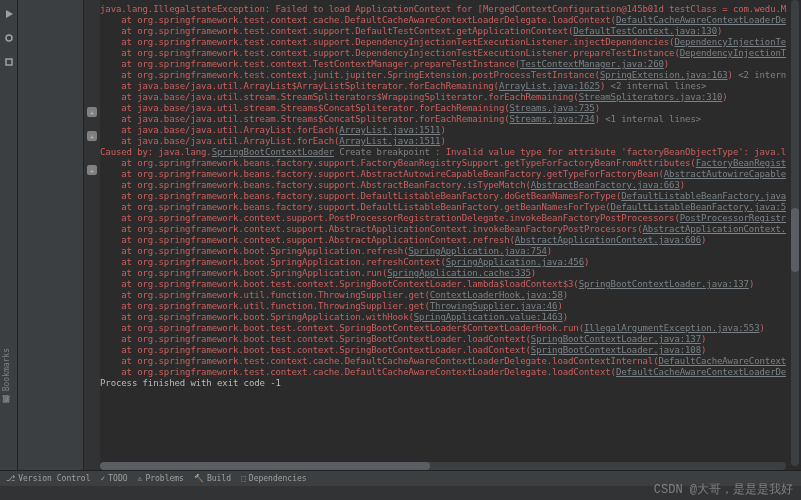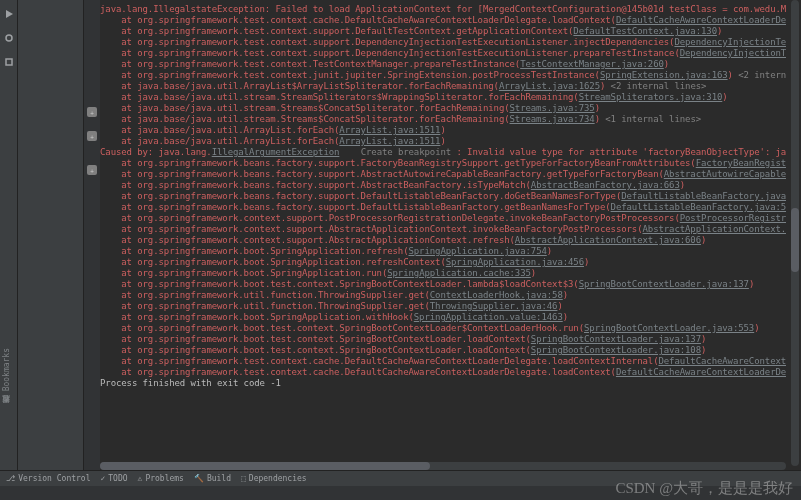--- a/index.html
+++ b/index.html
@@ -73,21 +73,21 @@
       overflow: hidden;
     }
     .line { 
       white-space: pre;
       line-height: 11px;
       letter-spacing: -0.1px;
     }
     .err { color: #cc5f5f; }
     .link { color: #7a8287; text-decoration: underline; }
     .fold { color: #808080; }
-    .muted { color: #808080; margin-left: 16px; }
+    .muted { color: #808080; }
     .plain { color: #bbbbbb; text-align: right; }
     .scrollbar-v {
       position: absolute;
       right: 2px; top: 0;
       width: 8px; height: 466px;
       background: #3c3f41;
       border-radius: 4px;
     }
     .scrollbar-v .thumb {
       position: absolute;
@@ -126,23 +126,23 @@
     .status-bar {
       position: absolute;
       left: 0; bottom: 0;
       width: 801px; height: 14px;
       background: #313335;
     }
     .watermark {
       position: absolute;
       right: 8px;
       bottom: 2px;
-      font-size: 15px;
+      font-size: 12px;
       color: rgba(200,200,200,0.5);
-      font-family: Liberation Serif, serif;
+      font-family: Liberation Mono, monospace;
     }
     .tab-item { display:flex; align-items:center; gap:3px; }
   </style>
 </head>
 <body>
 
 <div class="side-toolbar-left">
   <div class="icon-btn">
       <svg viewBox="0 0 10 10" width="10" height="10">
         <polygon points="2,1 9,5 2,9" fill="#9da0a3"></polygon>
@@ -177,37 +177,37 @@
     <div class="line">    <span class="err">at org.springframework.test.context.support.DependencyInjectionTestExecutionListener.injectDependencies(</span><span class="link">DependencyInjectionTestExecutionListener.java:142</span></div>
     <div class="line">    <span class="err">at org.springframework.test.context.support.DependencyInjectionTestExecutionListener.prepareTestInstance(</span><span class="link">DependencyInjectionTestExecutionListener.java:98</span></div>
     <div class="line">    <span class="err">at org.springframework.test.context.TestContextManager.prepareTestInstance(</span><span class="link">TestContextManager.java:260</span><span class="err">)</span></div>
     <div class="line">    <span class="err">at org.springframework.test.context.junit.jupiter.SpringExtension.postProcessTestInstance(</span><span class="link">SpringExtension.java:163</span><span class="err">) </span><span class="fold">&lt;2 internal lines&gt;</span></div>
     <div class="line">    <span class="err">at java.base/java.util.ArrayList$ArrayListSpliterator.forEachRemaining(</span><span class="link">ArrayList.java:1625</span><span class="err">) </span><span class="fold">&lt;2 internal lines&gt;</span></div>
     <div class="line">    <span class="err">at java.base/java.util.stream.StreamSpliterators$WrappingSpliterator.forEachRemaining(</span><span class="link">StreamSpliterators.java:310</span><span class="err">)</span></div>
     <div class="line">    <span class="err">at java.base/java.util.stream.Streams$ConcatSpliterator.forEachRemaining(</span><span class="link">Streams.java:735</span><span class="err">)</span></div>
     <div class="line">    <span class="err">at java.base/java.util.stream.Streams$ConcatSpliterator.forEachRemaining(</span><span class="link">Streams.java:734</span><span class="err">) </span><span class="fold">&lt;1 internal lines&gt;</span></div>
     <div class="line">    <span class="err">at java.base/java.util.ArrayList.forEach(</span><span class="link">ArrayList.java:1511</span><span class="err">)</span></div>
     <div class="line">    <span class="err">at java.base/java.util.ArrayList.forEach(</span><span class="link">ArrayList.java:1511</span><span class="err">)</span></div>
-    <div class="line"><span class="err">Caused by: java.lang.</span><span class="link">IllegalArgumentException</span><span class="muted"> Create breakpoint </span><span class="err">: Invalid value type for attribute 'factoryBeanObjectType': java.lang.String</span></div>
+    <div class="line"><span class="err">Caused by: java.lang.</span><span class="link">SpringBootContextLoader</span><span class="muted"> Create breakpoint </span><span class="err">: Invalid value type for attribute 'factoryBeanObjectType': java.lang.String</span></div>
     <div class="line">    <span class="err">at org.springframework.beans.factory.support.FactoryBeanRegistrySupport.getTypeForFactoryBeanFromAttributes(</span><span class="link">FactoryBeanRegistrySupport.java:86</span></div>
     <div class="line">    <span class="err">at org.springframework.beans.factory.support.AbstractAutowireCapableBeanFactory.getTypeForFactoryBean(</span><span class="link">AbstractAutowireCapableBeanFactory.java:837</span></div>
     <div class="line">    <span class="err">at org.springframework.beans.factory.support.AbstractBeanFactory.isTypeMatch(</span><span class="link">AbstractBeanFactory.java:663</span><span class="err">)</span></div>
     <div class="line">    <span class="err">at org.springframework.beans.factory.support.DefaultListableBeanFactory.doGetBeanNamesForType(</span><span class="link">DefaultListableBeanFactory.java:575</span></div>
     <div class="line">    <span class="err">at org.springframework.beans.factory.support.DefaultListableBeanFactory.getBeanNamesForType(</span><span class="link">DefaultListableBeanFactory.java:534</span></div>
     <div class="line">    <span class="err">at org.springframework.context.support.PostProcessorRegistrationDelegate.invokeBeanFactoryPostProcessors(</span><span class="link">PostProcessorRegistrationDelegate.java:138</span></div>
     <div class="line">    <span class="err">at org.springframework.context.support.AbstractApplicationContext.invokeBeanFactoryPostProcessors(</span><span class="link">AbstractApplicationContext.java:788</span></div>
     <div class="line">    <span class="err">at org.springframework.context.support.AbstractApplicationContext.refresh(</span><span class="link">AbstractApplicationContext.java:606</span><span class="err">)</span></div>
     <div class="line">    <span class="err">at org.springframework.boot.SpringApplication.refresh(</span><span class="link">SpringApplication.java:754</span><span class="err">)</span></div>
     <div class="line">    <span class="err">at org.springframework.boot.SpringApplication.refreshContext(</span><span class="link">SpringApplication.java:456</span><span class="err">)</span></div>
     <div class="line">    <span class="err">at org.springframework.boot.SpringApplication.run(</span><span class="link">SpringApplication.cache:335</span><span class="err">)</span></div>
     <div class="line">    <span class="err">at org.springframework.boot.test.context.SpringBootContextLoader.lambda$loadContext$3(</span><span class="link">SpringBootContextLoader.java:137</span><span class="err">)</span></div>
     <div class="line">    <span class="err">at org.springframework.util.function.ThrowingSupplier.get(</span><span class="link">ContextLoaderHook.java:58</span><span class="err">)</span></div>
     <div class="line">    <span class="err">at org.springframework.util.function.ThrowingSupplier.get(</span><span class="link">ThrowingSupplier.java:46</span><span class="err">)</span></div>
     <div class="line">    <span class="err">at org.springframework.boot.SpringApplication.withHook(</span><span class="link">SpringApplication.value:1463</span><span class="err">)</span></div>
-    <div class="line">    <span class="err">at org.springframework.boot.test.context.SpringBootContextLoader$ContextLoaderHook.run(</span><span class="link">SpringBootContextLoader.java:553</span><span class="err">)</span></div>
+    <div class="line">    <span class="err">at org.springframework.boot.test.context.SpringBootContextLoader$ContextLoaderHook.run(</span><span class="link">IllegalArgumentException.java:553</span><span class="err">)</span></div>
     <div class="line">    <span class="err">at org.springframework.boot.test.context.SpringBootContextLoader.loadContext(</span><span class="link">SpringBootContextLoader.java:137</span><span class="err">)</span></div>
     <div class="line">    <span class="err">at org.springframework.boot.test.context.SpringBootContextLoader.loadContext(</span><span class="link">SpringBootContextLoader.java:108</span><span class="err">)</span></div>
     <div class="line">    <span class="err">at org.springframework.test.context.cache.DefaultCacheAwareContextLoaderDelegate.loadContextInternal(</span><span class="link">DefaultCacheAwareContextLoaderDelegate.java:225</span></div>
     <div class="line">    <span class="err">at org.springframework.test.context.cache.DefaultCacheAwareContextLoaderDelegate.loadContext(</span><span class="link">DefaultCacheAwareContextLoaderDelegate.java:152</span></div>
     <div class="line"></div>
     <div class="line"></div>
     <div class="line"><span class="plain">Process finished with exit code -1</span></div>
   </div>
 
 <div class="scrollbar-v">

